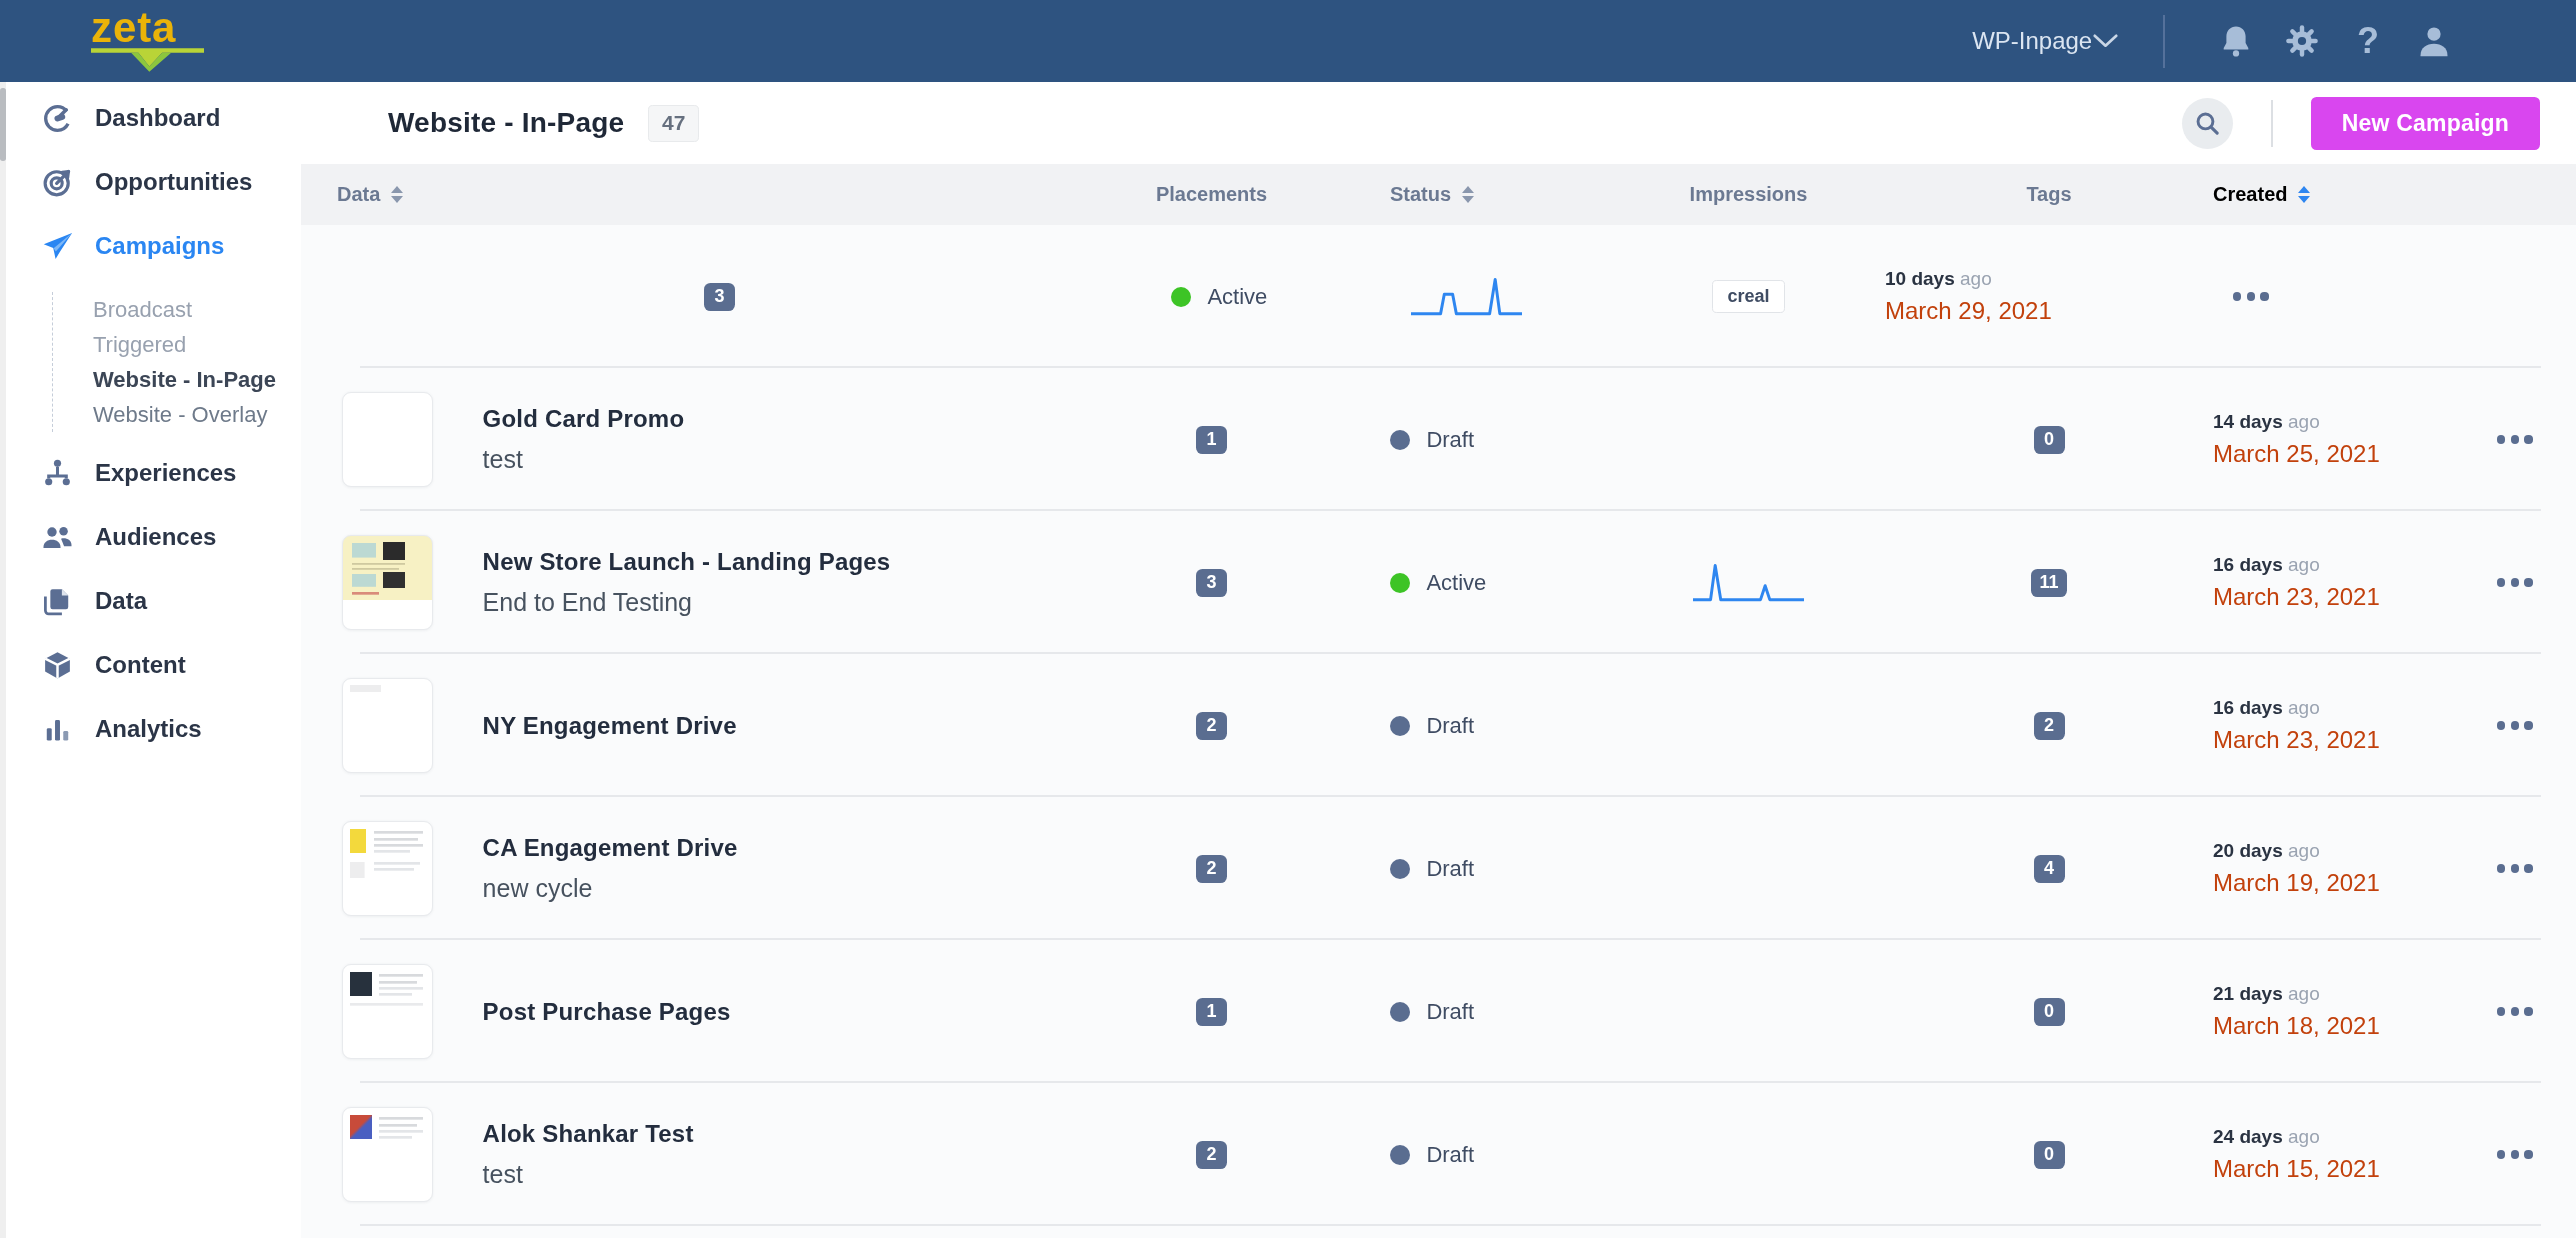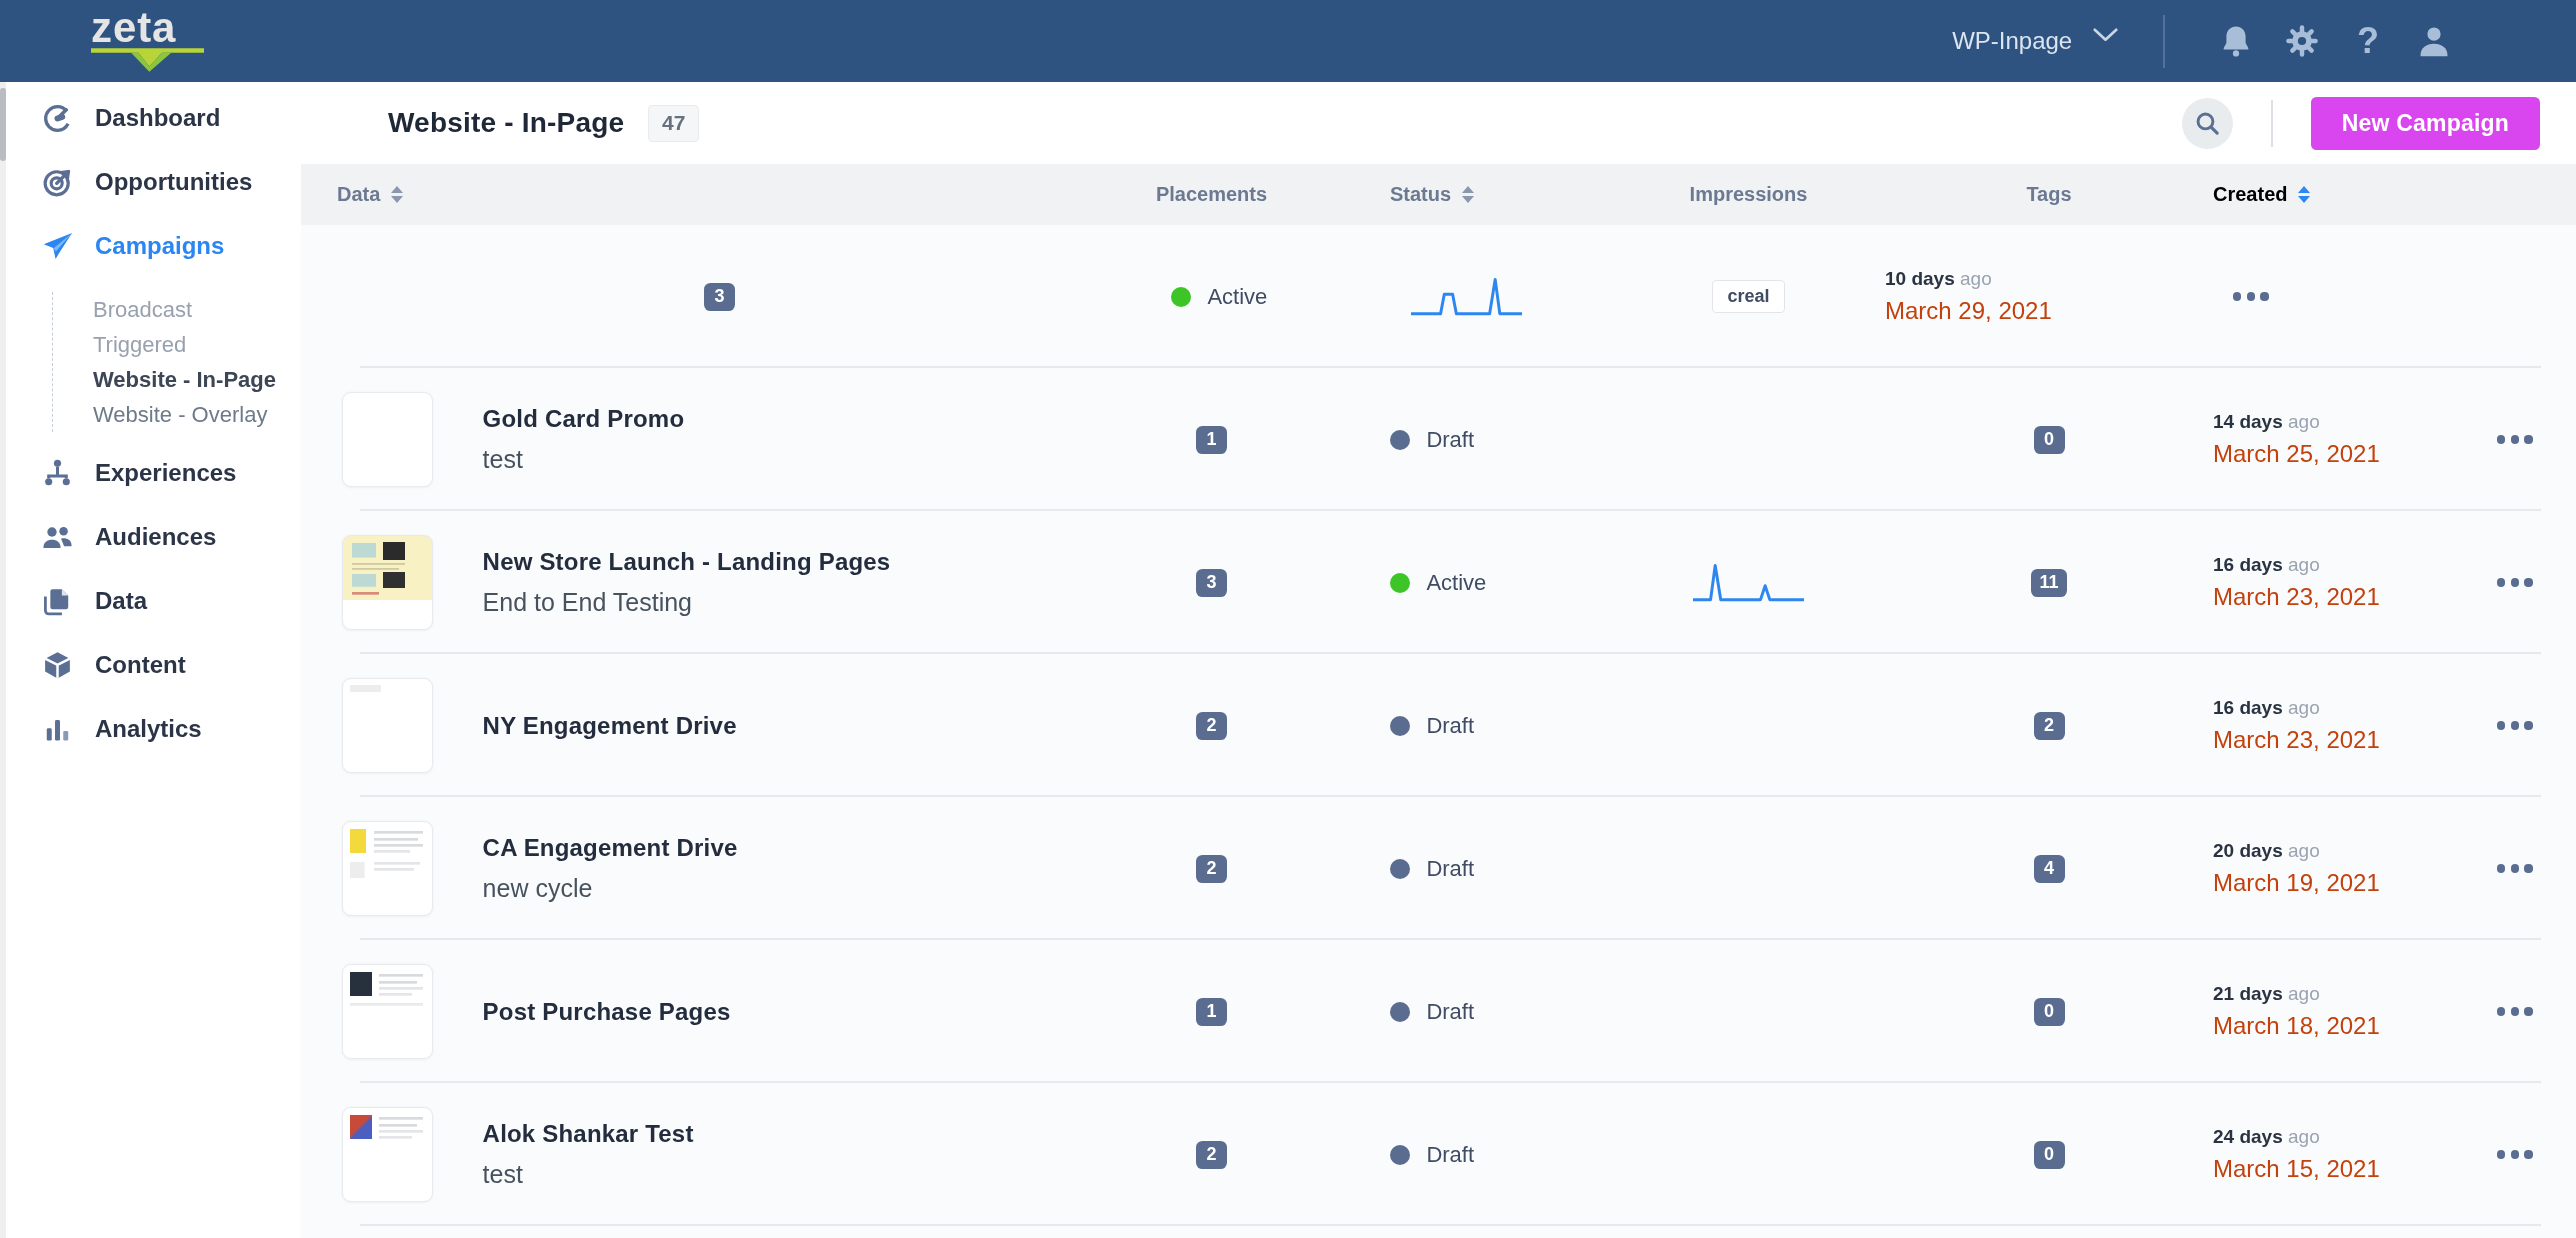--- a/index.html
+++ b/index.html
@@ -2,24 +2,24 @@
 <html style="font-size:14.6px"><head>
 <meta charset="utf-8">
 <style>
   * { margin:0; padding:0; box-sizing:border-box; }
   html,body { width:2576px; height:1239px; overflow:hidden; }
   body { font-family:"Liberation Sans", sans-serif; background:#fff; color:#2b3547; }
 
   
   .topbar { height:82px; background:#2e5380; display:flex; align-items:center; padding:0 0 0 91px; position:relative; }
   .logo { display:flex; flex-direction:column; width:118px; }
-  .logo-text { color:#e5e5e5; font-size:42px; font-weight:600; letter-spacing:0.9px; line-height:36px; }
+  .logo-text { color:#eab308; font-size:42px; font-weight:600; letter-spacing:0.9px; line-height:36px; }
   .logo-check { margin-top:1.8px; }
   .topbar-right { margin-left:auto; display:flex; align-items:center; padding-right:109px; gap:0; }
-  .account { display:flex; align-items:flex-start; gap:20px; cursor:pointer; }
+  .account { display:flex; align-items:center; cursor:pointer; }
   .account-label { color:#dbe5f1; font-size:24px; }
   .tb-divider { width:1.8px; height:53px; background:#55719b; margin:0 38px 0 44px; }
   .tb-icon { width:66px; display:flex; justify-content:center; align-items:center; cursor:pointer; }
   .q-icon { color:#a7bdd8; font-size:36px; font-weight:600; }
 
   
   .shell { display:flex; height:1157px; }
   .sidebar { width:301px; background:#fff; position:relative; padding-top:18px; flex-shrink:0; }
   .scroll-track { position:absolute; left:0; top:0; width:5.5px; height:100%; background:#efefef; }
   .scroll-thumb { position:absolute; left:0; top:5.5px; width:5.5px; height:73px; background:#b9bcc0; border-radius:2.7px; }

